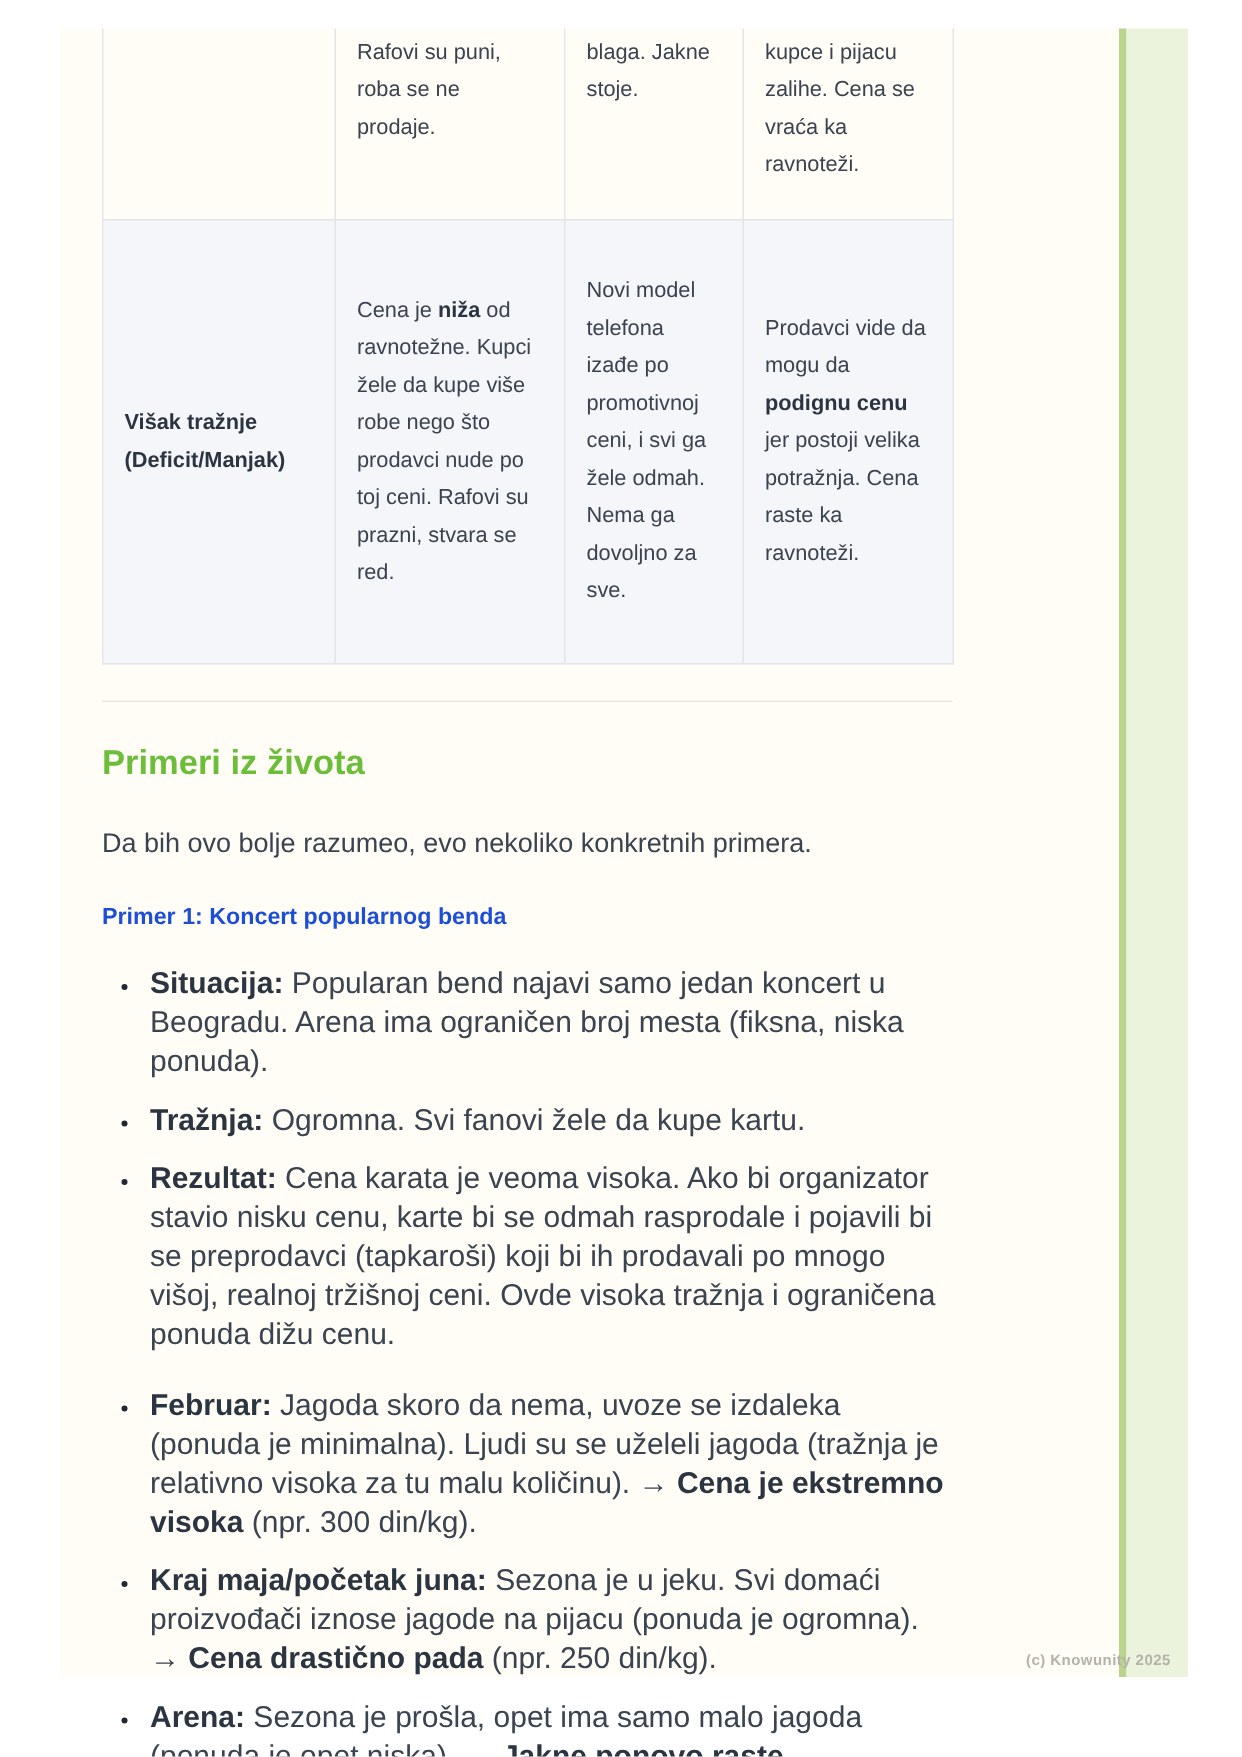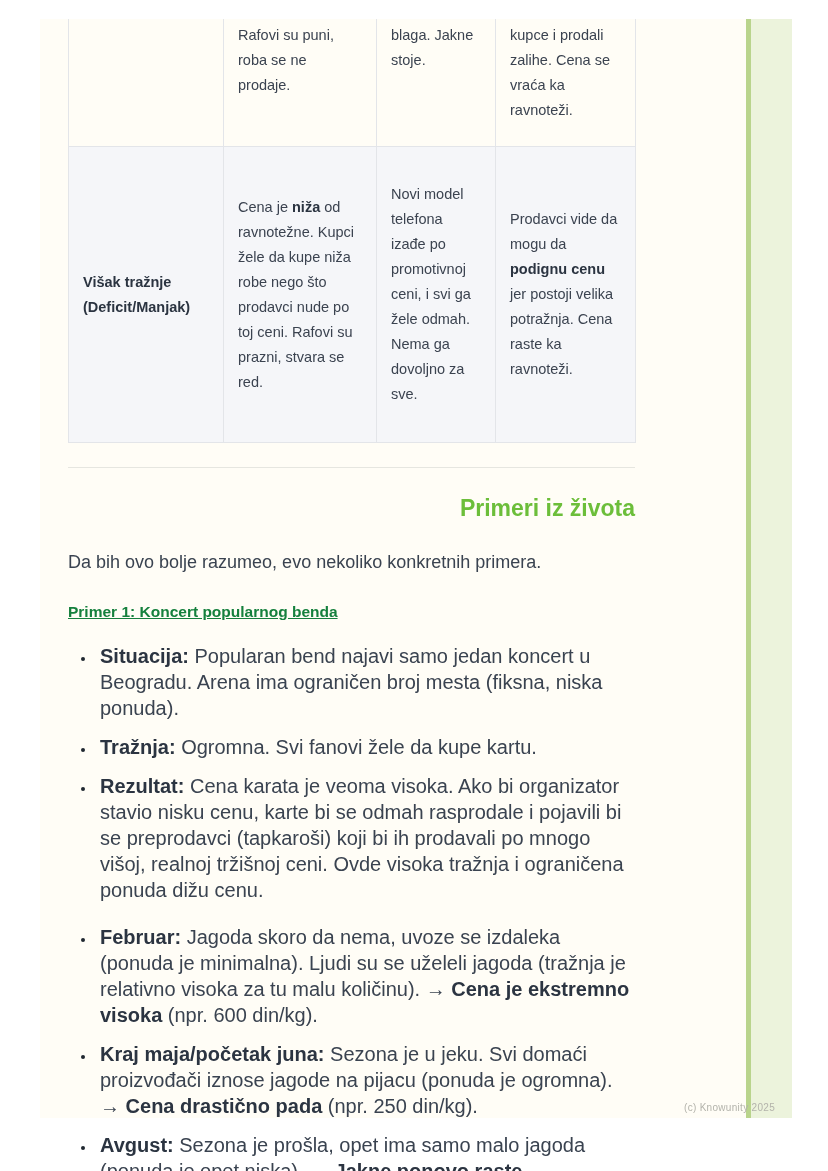--- a/index.html
+++ b/index.html
@@ -40,41 +40,39 @@
   table.cmp tr.row-main td{
     vertical-align:middle;height:283px;background:#f5f6f9;
   }
   table.cmp strong, .rich strong{color:#2b3441;}
   hr.divider{
     border:none;border-top:1px solid #e6e6e0;margin:24px 0 0 0;
   }
   h2.sec{
     margin:27px 0 0 0;font-size:23px;line-height:27px;font-weight:bold;
     color:#6cbe3a;
-    text-align:right;
   }
   p.intro{
     margin:27px 0 0 0;font-size:18px;line-height:26px;
   }
   .example h3{
     margin:26px 0 0 0;font-size:15.5px;line-height:21px;font-weight:bold;
-    color:#15803d;
-    text-decoration:underline;
+    color:#1d4ed8;
   }
   .example ul{
     margin:21px 0 0 0;padding:0 0 0 28px;list-style:disc outside;
   }
   .example li{
     margin:0 0 13px 0;padding-left:4px;
     font-size:20px;line-height:26px;color:#3a4350;
   }
   .example li::marker{color:#1f2730;font-size:14px;}
   .watermark{
     position:absolute;left:684px;top:1102px;z-index:5;
-    font-size:10px;line-height:12px;color:#b3b3ab;letter-spacing:0.3px;
+    font-size:10px;line-height:12px;color:#b3b3ab;letter-spacing:0.3px;font-weight:bold;
   }
 </style>
 </head>
 <body>
 
 <div class="page">
   <div class="stripe-line"></div>
   <div class="stripe-panel"></div>
 
   <div class="content">
@@ -83,25 +81,25 @@
         <col style="width:155px">
           <col style="width:153px">
           <col style="width:119px">
           <col style="width:140px">
       </colgroup>
       <tbody>
           <tr class="row-cut">
             <td></td>
             <td><span>Rafovi su puni, roba se ne prodaje.</span></td>
             <td><span>blaga. Jakne stoje.</span></td>
-            <td><span>kupce i prodali zalihe. Cena se vraća ka ravnoteži.</span></td>
+            <td><span>kupce i pijacu zalihe. Cena se vraća ka ravnoteži.</span></td>
           </tr>
           <tr class="row-main">
             <td><strong>Višak tražnje (Deficit/Manjak)</strong></td>
-            <td><span>Cena je </span><strong>niža</strong><span> od ravnotežne. Kupci žele da kupe niža robe nego što prodavci nude po toj ceni. Rafovi su prazni, stvara se red.</span></td>
+            <td><span>Cena je </span><strong>niža</strong><span> od ravnotežne. Kupci žele da kupe više robe nego što prodavci nude po toj ceni. Rafovi su prazni, stvara se red.</span></td>
             <td><span>Novi model telefona izađe po promotivnoj ceni, i svi ga žele odmah. Nema ga dovoljno za sve.</span></td>
             <td><span>Prodavci vide da mogu da </span><strong>podignu cenu</strong><span> jer postoji velika potražnja. Cena raste ka ravnoteži.</span></td>
           </tr>
         </tbody>
     </table>
 
     <hr class="divider">
 
     <h2 class="sec">Primeri iz života</h2>
 
@@ -111,22 +109,22 @@
         <div class="example">
           <h3>Primer 1: Koncert popularnog benda</h3>
           <ul>
             <li class="rich"><strong>Situacija:</strong><span> Popularan bend najavi samo jedan koncert u Beogradu. Arena ima ograničen broj mesta (fiksna, niska ponuda).</span></li>
             <li class="rich"><strong>Tražnja:</strong><span> Ogromna. Svi fanovi žele da kupe kartu.</span></li>
             <li class="rich"><strong>Rezultat:</strong><span> Cena karata je veoma visoka. Ako bi organizator stavio nisku cenu, karte bi se odmah rasprodale i pojavili bi se preprodavci (tapkaroši) koji bi ih prodavali po mnogo višoj, realnoj tržišnoj ceni. Ovde visoka tražnja i ograničena ponuda dižu cenu.</span></li>
           </ul>
         </div>
         <div class="example">
           <ul>
-            <li class="rich"><strong>Februar:</strong><span> Jagoda skoro da nema, uvoze se izdaleka (ponuda je minimalna). Ljudi su se uželeli jagoda (tražnja je relativno visoka za tu malu količinu). → </span><strong>Cena je ekstremno visoka</strong><span> (npr. 600 din/kg).</span></li>
+            <li class="rich"><strong>Februar:</strong><span> Jagoda skoro da nema, uvoze se izdaleka (ponuda je minimalna). Ljudi su se uželeli jagoda (tražnja je relativno visoka za tu malu količinu). → </span><strong>Cena je ekstremno visoka</strong><span> (npr. 300 din/kg).</span></li>
             <li class="rich"><strong>Kraj maja/početak juna:</strong><span> Sezona je u jeku. Svi domaći proizvođači iznose jagode na pijacu (ponuda je ogromna). → </span><strong>Cena drastično pada</strong><span> (npr. 250 din/kg).</span></li>
-            <li class="rich"><strong>Avgust:</strong><span> Sezona je prošla, opet ima samo malo jagoda (ponuda je opet niska). → </span><strong>Jakne ponovo raste</strong><span>.</span></li>
+            <li class="rich"><strong>Arena:</strong><span> Sezona je prošla, opet ima samo malo jagoda (ponuda je opet niska). → </span><strong>Jakne ponovo raste</strong><span>.</span></li>
           </ul>
         </div>
       </div>
   </div>
 </div>
 
 <div class="watermark">(c) Knowunity 2025</div>
 
 </body></html>

